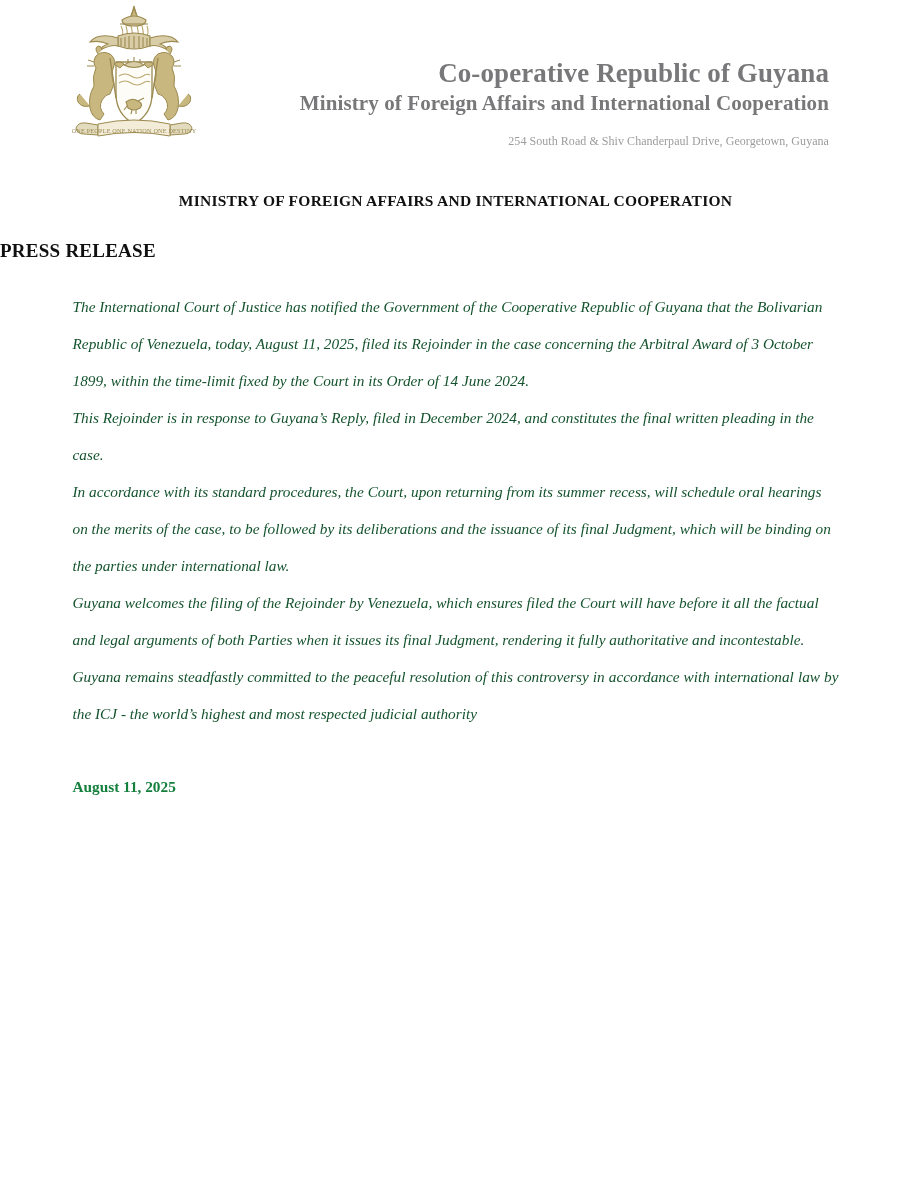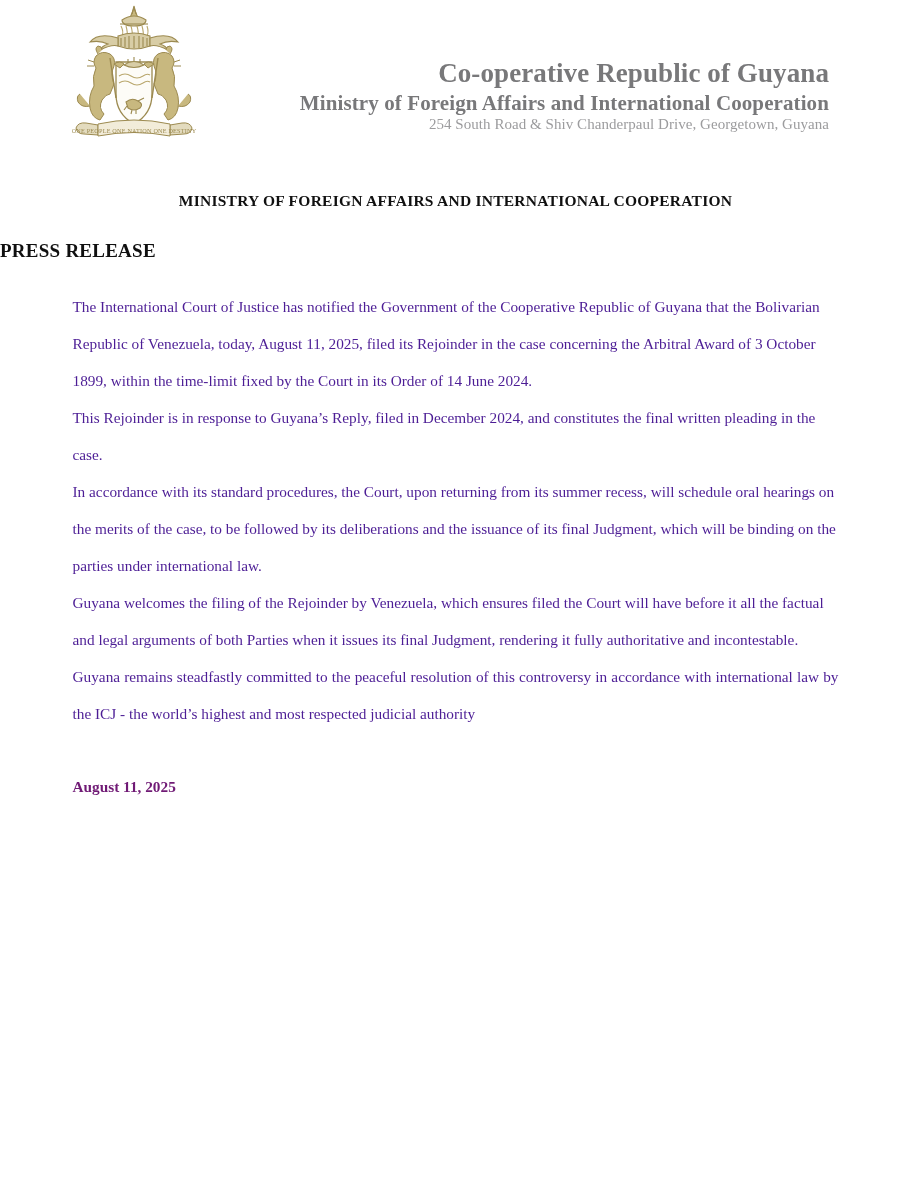--- a/index.html
+++ b/index.html
@@ -47,23 +47,23 @@
   }
   .org-line2 {
     font-size: 21px;
     font-weight: bold;
     color: #78787a;
     letter-spacing: 0.1px;
     white-space: nowrap;
     margin-top: 1px;
   }
   .org-address {
-    font-size: 15px;
+    font-size: 12px;
     color: #9c9c9e;
-    margin-top: 0;
+    margin-top: 18px;
     white-space: nowrap;
     letter-spacing: 0.05px;
   }
 
   
   .doc-title {
     margin: 42px 0 0 0;
     text-align: center;
     font-size: 15.5px;
     font-weight: bold;
@@ -81,34 +81,35 @@
 
   
   .body-wrap {
     margin: 0 auto;
     padding-top: 26px;
     width: 766px;
   }
   .para {
     font-size: 15.3px;
     line-height: 37px;
-    color: #4c1d95;
+    color: #14532d;
     margin: 0 0 0 0;
     text-align: left;
+    font-style: italic;
   }
   .para.justify {
     text-align: justify;
     text-align-last: left;
   }
   .date-line {
     margin-top: 36px;
     font-size: 15.3px;
     font-weight: bold;
     line-height: 37px;
-    color: #701a75;
+    color: #15803d;
   }
 </style>
 </head>
 <body>
 
 <div class="letterhead">
 
   <div class="crest">
     <svg viewBox="0 0 152 142" xmlns="http://www.w3.org/2000/svg" aria-hidden="true">
       <g fill="none" stroke="#b9a76d" stroke-width="1.1">

